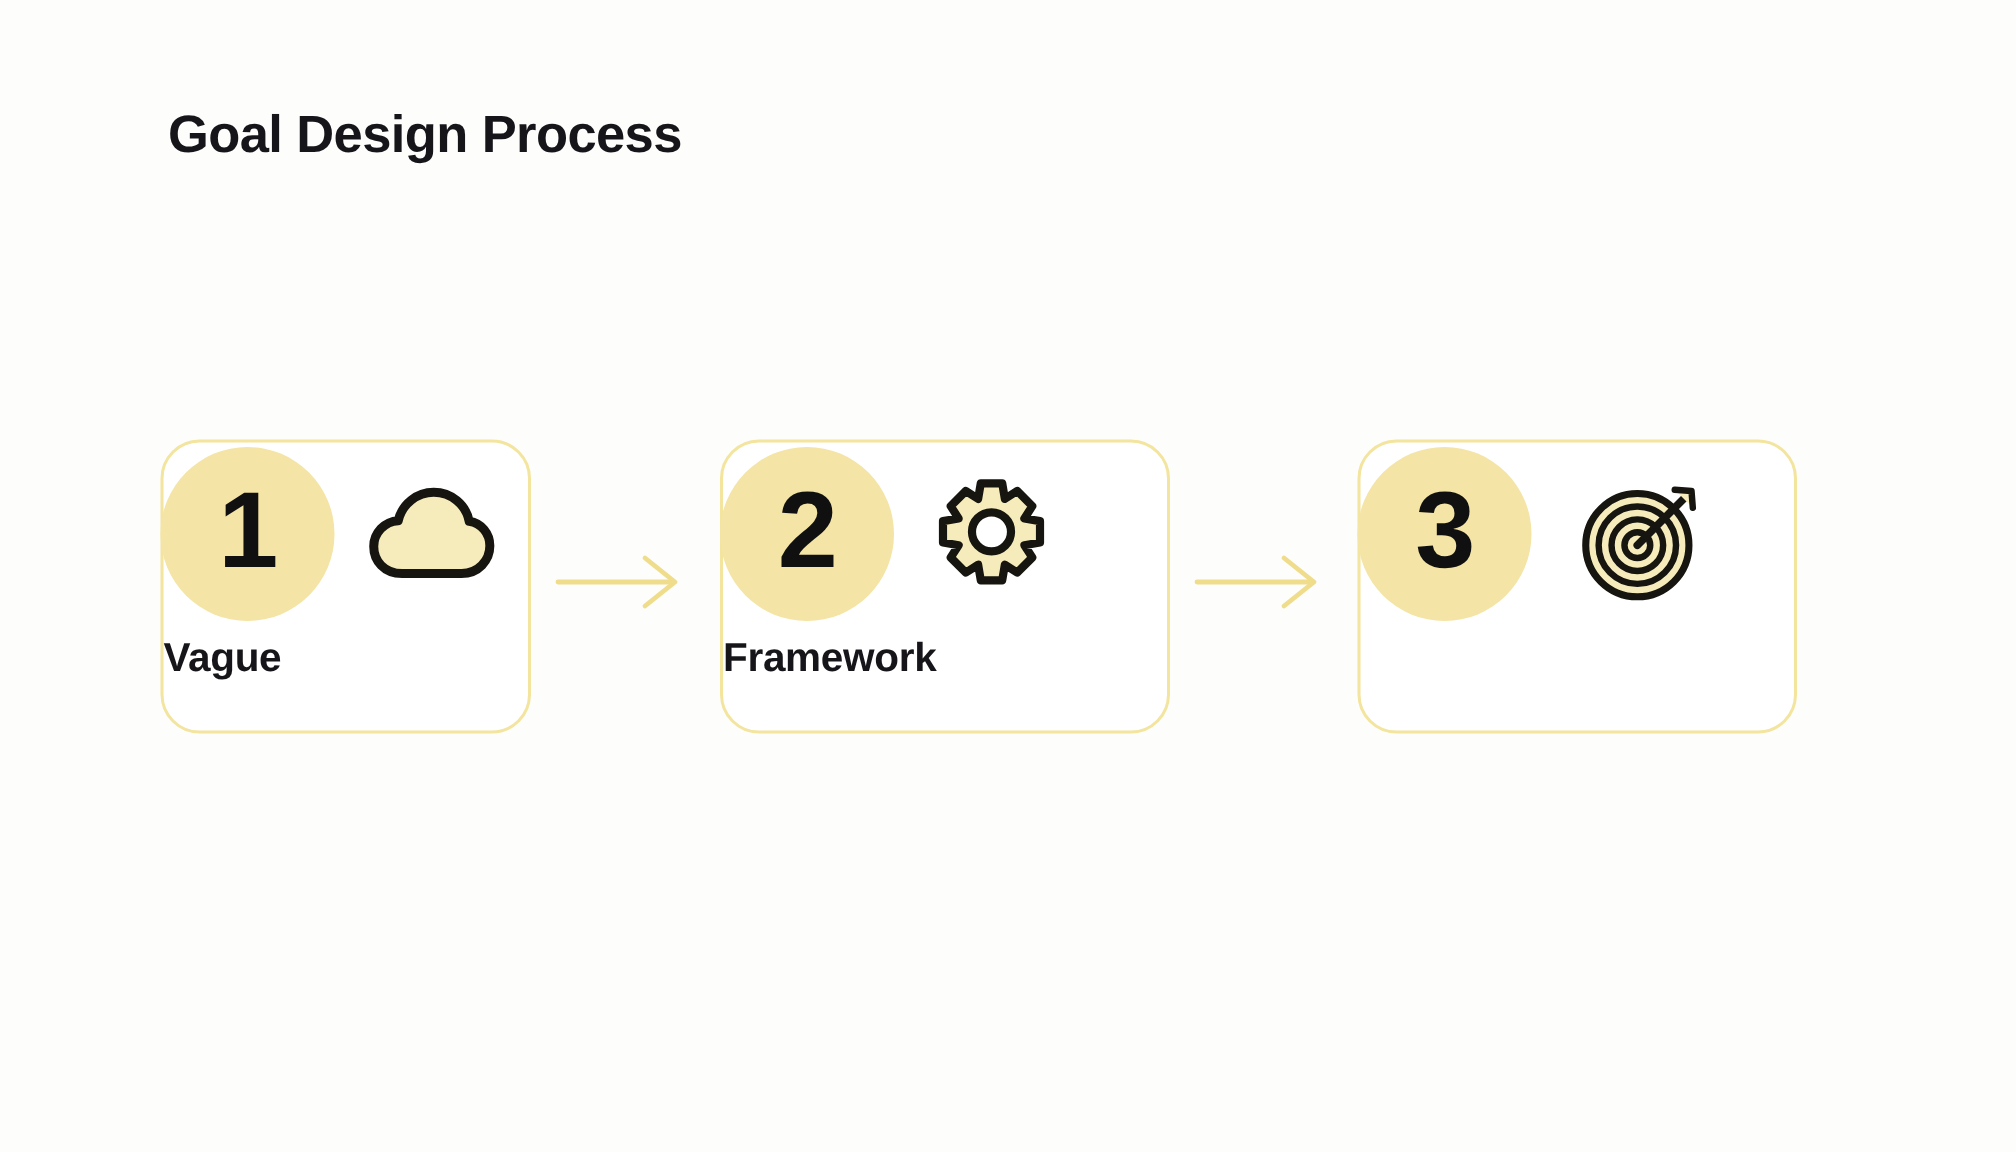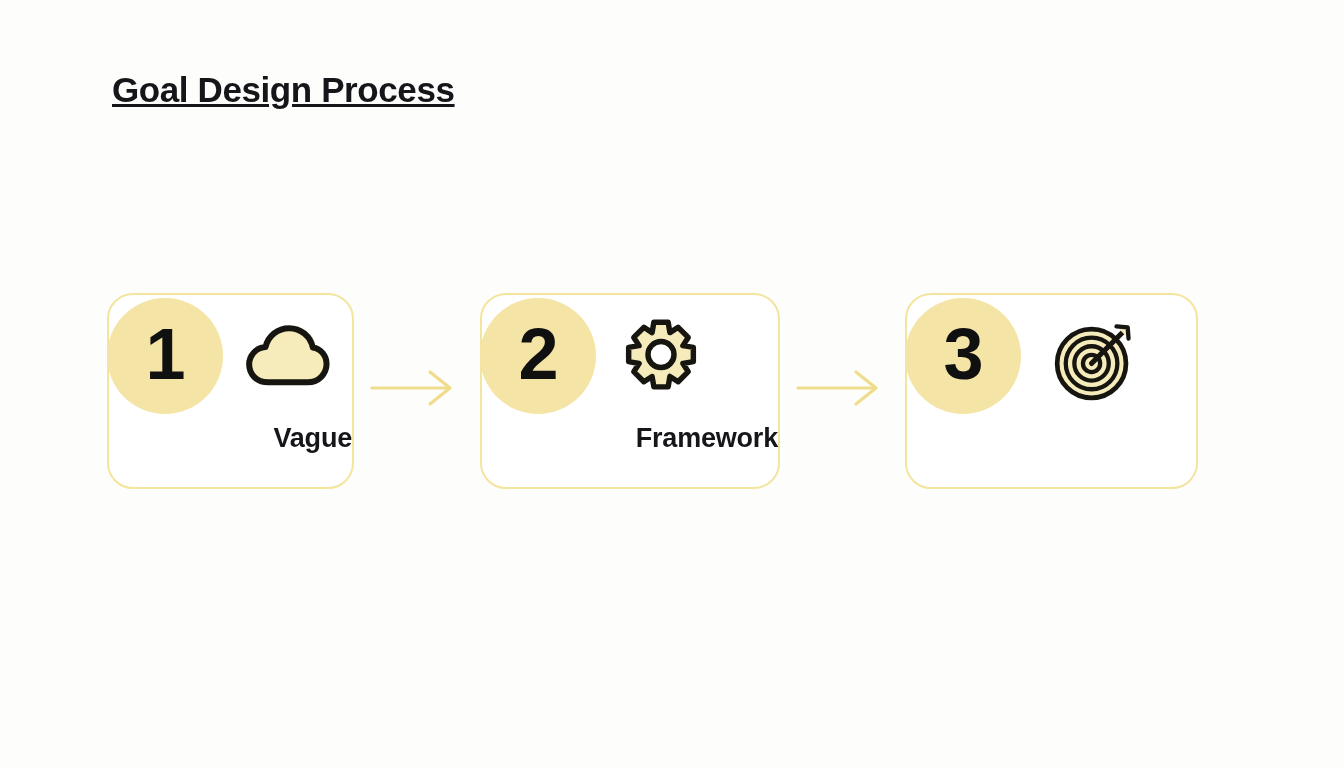--- a/index.html
+++ b/index.html
@@ -24,21 +24,20 @@
   
   .page-title {
     position: absolute;
     left: 112px;
     top: 70px;
     font-size: 35px;
     font-weight: 700;
     letter-spacing: -0.4px;
     color: #16161a;
     white-space: nowrap;
-    text-decoration: underline;
   }
 
   
   .flow {
     position: absolute;
     left: 0;
     top: 293px;
     width: 1344px;
     height: 200px;
   }
@@ -90,21 +89,21 @@
     align-items: center;
     justify-content: center;
   }
   .card-icon svg { display: block; }
 
   .card-label {
     position: absolute;
     left: 0;
     right: 0;
     top: 126px;
-    text-align: right;
+    text-align: left;
     font-size: 27px;
     font-weight: 700;
     color: #16161a;
     letter-spacing: -0.2px;
     white-space: nowrap;
   }
 
   
   .card-1 { left: 107px; width: 247px; }
   .card-2 { left: 480px; width: 300px; }

